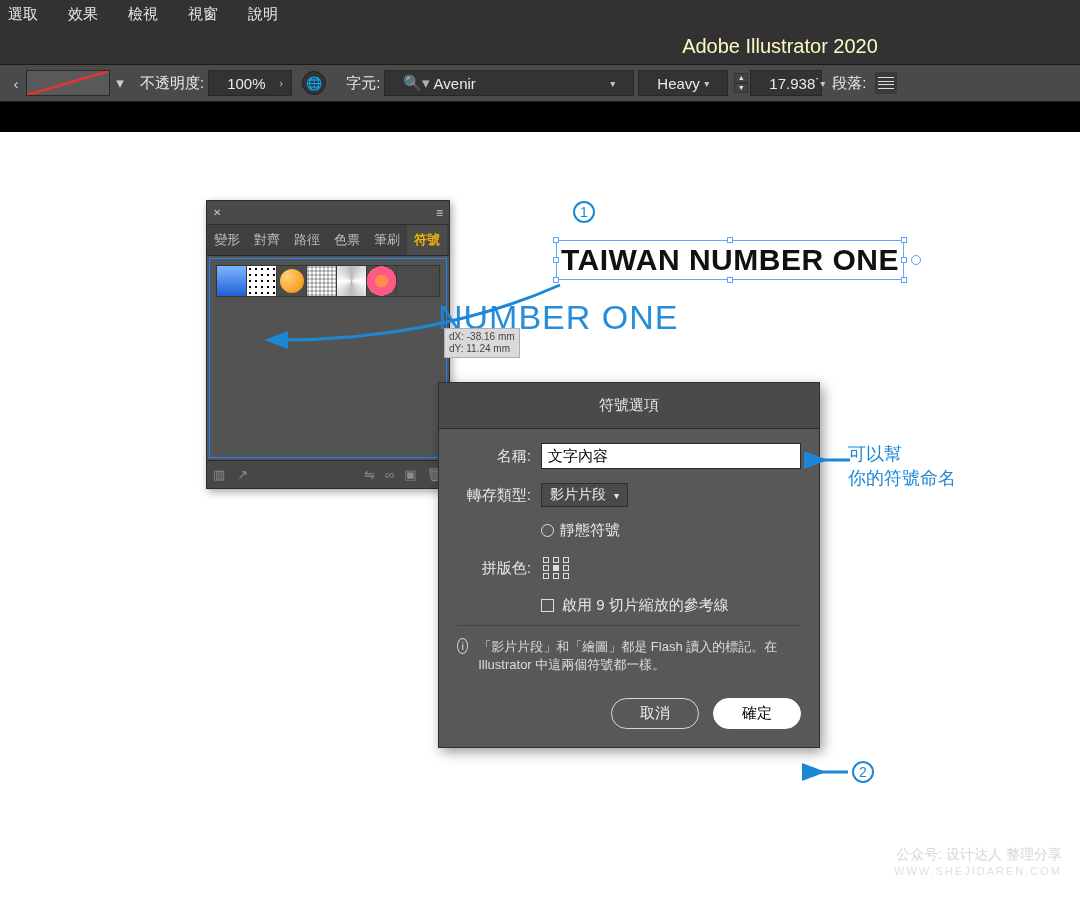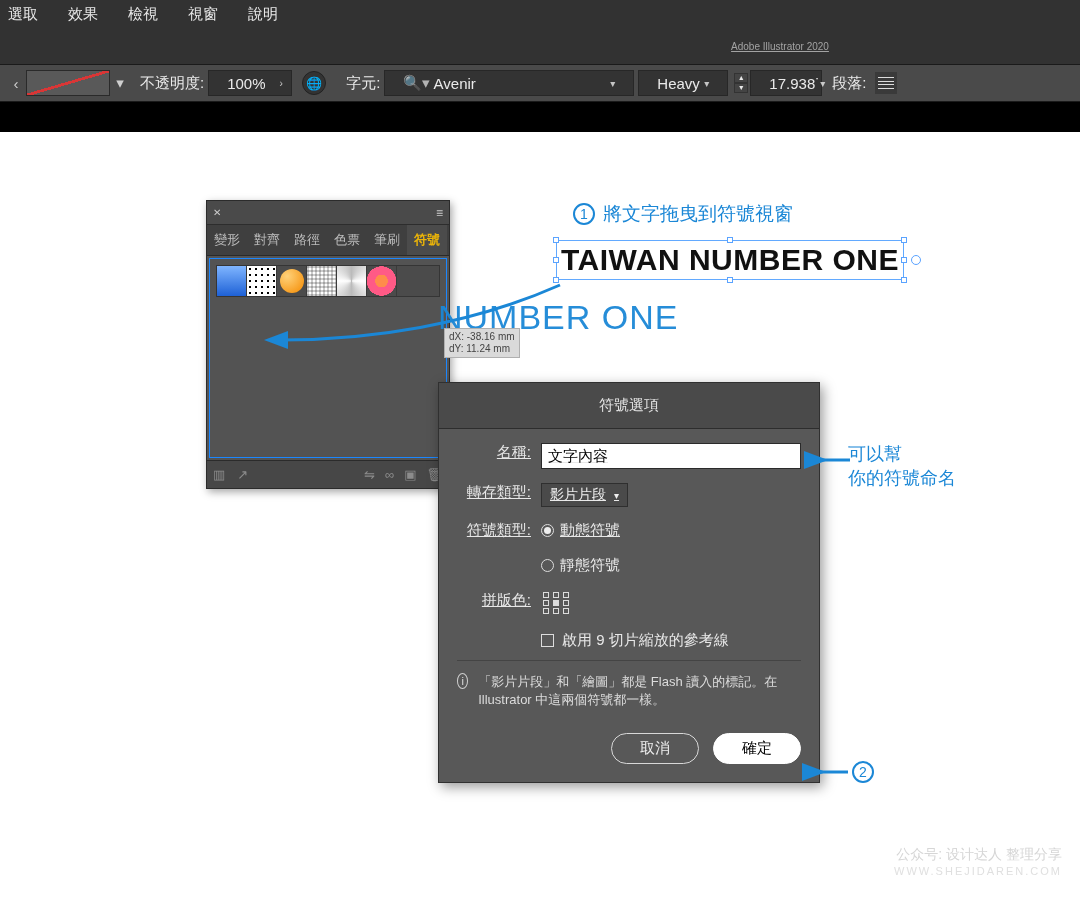--- a/index.html
+++ b/index.html
@@ -16,26 +16,25 @@
     background: #323232;
     color: #e8e8e8;
     display: flex; align-items: center;
     height: 28px;
     padding: 0 8px;
     font-size: 15px;
   }
   .menubar .menu-item { margin-right: 30px; cursor: default; }
   .titlebar {
     background: #323232;
-    color: #a3a3a3;
+    color: #fef9c3;
     height: 36px;
     display: flex; align-items: center; justify-content: center;
-    font-size: 10px;
+    font-size: 20px;
     padding-left: 480px;
-    text-decoration: underline;
   }
   .toolbar {
     background: #4a4a4a;
     height: 38px;
     display: flex; align-items: center;
     border-top: 1px solid #1a1a1a;
     border-bottom: 1px solid #1a1a1a;
     padding: 0 6px;
     font-size: 15px;
     color: #eaeaea;
@@ -147,21 +146,21 @@
     width:382px; background:#585858; color:#e8e8e8;
     border:1px solid #303030;
     box-shadow: 3px 4px 12px rgba(0,0,0,.4);
     font-size:15px;
   }
   .dialog-title{
     height:46px; background:#4a4a4a; display:flex; align-items:center; justify-content:center;
     border-bottom:1px solid #2d2d2d; font-size:15px; color:#e3e3e3;
   }
   .dialog-body{ padding:14px 18px 10px 18px; }
-  .dlg-row{ display:flex; margin-bottom:14px;text-decoration:underline; }
+  .dlg-row{ display:flex; align-items:center; margin-bottom:14px; }
   .dlg-row label{ width:74px; text-align:right; margin-right:10px; color:#e6e6e6;}
   .dlg-input{
     flex:1; height:26px; background:#fff; color:#000;
     border:1px solid #2a2a2a; padding:0 6px; font-size:15px;
   }
   .select-like{
     background:#4a4a4a; border:1px solid #2f2f2f; color:#eee;
     padding:2px 8px; display:inline-flex; align-items:center; gap:8px;
     font-size:14px;
   }
@@ -295,21 +294,20 @@
       <span>⇋</span>
       <span>∞</span>
       <span>▣</span>
       <span>🗑</span>
     </span>
   </div>
 </div>
 
 <div class="step-label step1">
   <span class="circnum">1</span>
-  <span>將文字拖曳到符號視窗</span>
 </div>
 
 <div class="textbox">
   <span class="txt">TAIWAN NUMBER ONE</span>
   <span class="sel-handle h-tl"></span>
   <span class="sel-handle h-tm"></span>
   <span class="sel-handle h-tr"></span>
   <span class="sel-handle h-ml"></span>
   <span class="sel-handle h-mr"></span>
   <span class="sel-handle h-bl"></span>
@@ -340,27 +338,20 @@
       <label>名稱:</label>
       <input class="dlg-input" value="文字內容" style="">
     </div>
     <div class="dlg-row">
       <label>轉存類型:</label>
       <span class="select-like">
         <span>影片片段</span>
         <span style="font-size:10px;">▾</span>
       </span>
     </div>
-    <div class="dlg-row" style="margin-bottom:6px;">
-      <label>符號類型:</label>
-      <span class="radio">
-        <span class="dot checked"></span>
-        <span>動態符號</span>
-      </span>
-    </div>
     <div class="indent radio">
       <span class="dot"></span>
       <span>靜態符號</span>
     </div>
     <div class="dlg-row" style="margin-top:6px; margin-bottom:16px;">
       <label>拼版色:</label>
       <span class="regbox">
         <i></i>
           <i></i>
           <i></i>

